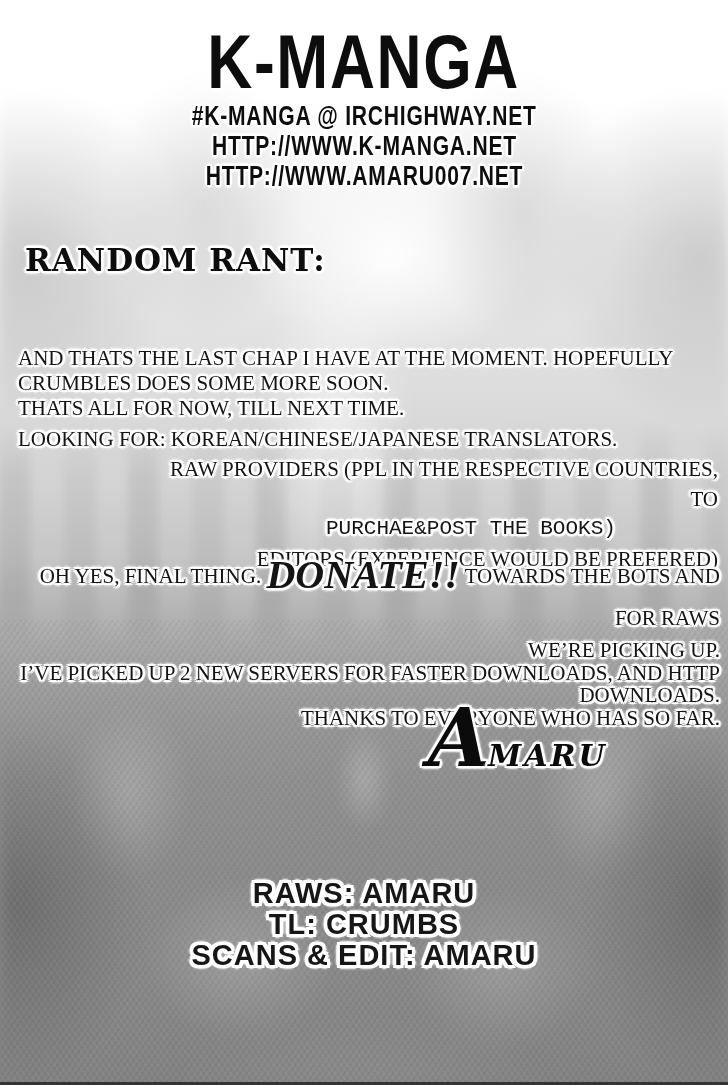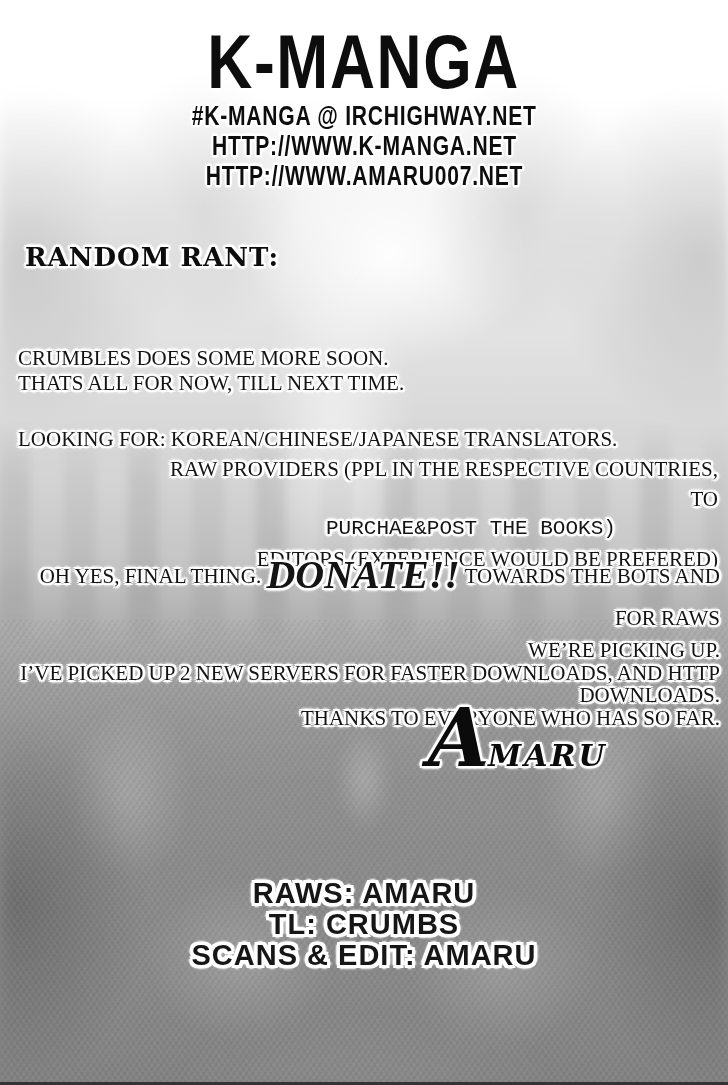--- a/index.html
+++ b/index.html
@@ -62,21 +62,21 @@
   .header{position:absolute;top:24px;left:0;right:0;text-align:center;color:#0d0d0d;
     font-family:"Liberation Sans", sans-serif;}
   .title{display:inline-block;margin:0;font-size:76px;line-height:76px;font-weight:bold;
     letter-spacing:2px;transform:scaleX(0.82);transform-origin:center;}
   .sub{display:block;margin-top:2px;}
   .sub > span{display:inline-block;font-weight:bold;font-size:27px;line-height:28px;
     letter-spacing:1px;transform:scaleX(0.78);transform-origin:center;}
 
   
   .rant-heading{position:absolute;top:242px;left:25px;margin:0;color:#0d0d0d;
-    font-family:"DejaVu Serif", serif;font-weight:bold;font-size:26px;letter-spacing:1px;}
+    font-family:"DejaVu Serif", serif;font-weight:bold;font-size:31px;letter-spacing:1px;}
   .para{position:absolute;color:#141414;font-size:21px;}
   .para1{top:346px;left:18px;width:660px;line-height:25px;}
   .looking{top:424px;left:18px;width:700px;line-height:30px;}
   .looking .indent-1{margin-left:142px;text-align:right;}
   .looking .indent-2{margin-left:308px;font-family:Liberation Mono, monospace;}
   .donate{top:554px;left:20px;width:700px;line-height:22.5px;text-align:right;}
   .donate .first{line-height:42px;}
   .donate-big{font-size:40px;font-weight:bold;font-style:italic;vertical-align:-5px;}
 
   
@@ -105,20 +105,21 @@
   <header class="header">
     <h1 class="title halo">K-MANGA</h1>
     <div class="sub"><span class="halo">#K-MANGA @ IRCHIGHWAY.NET</span></div>
     <div class="sub"><span class="halo">HTTP://WWW.K-MANGA.NET</span></div>
     <div class="sub"><span class="halo">HTTP://WWW.AMARU007.NET</span></div>
   </header>
 
   <h2 class="rant-heading halo">RANDOM RANT:</h2>
 
   <div class="para para1">
+    <div class="halo">AND THATS THE LAST CHAP I HAVE AT THE MOMENT. HOPEFULLY</div>
     <div class="halo">CRUMBLES DOES SOME MORE SOON.</div>
     <div class="halo">THATS ALL FOR NOW, TILL NEXT TIME.</div>
   </div>
 
   <div class="para looking">
     <div class="halo">LOOKING FOR: KOREAN/CHINESE/JAPANESE TRANSLATORS.</div>
     <div class="halo indent-1">RAW PROVIDERS (PPL IN THE RESPECTIVE COUNTRIES, TO</div>
     <div class="halo indent-2">PURCHAE&amp;POST THE BOOKS)</div>
     <div class="halo indent-1">EDITORS (EXPERIENCE WOULD BE PREFERED)</div>
   </div>

